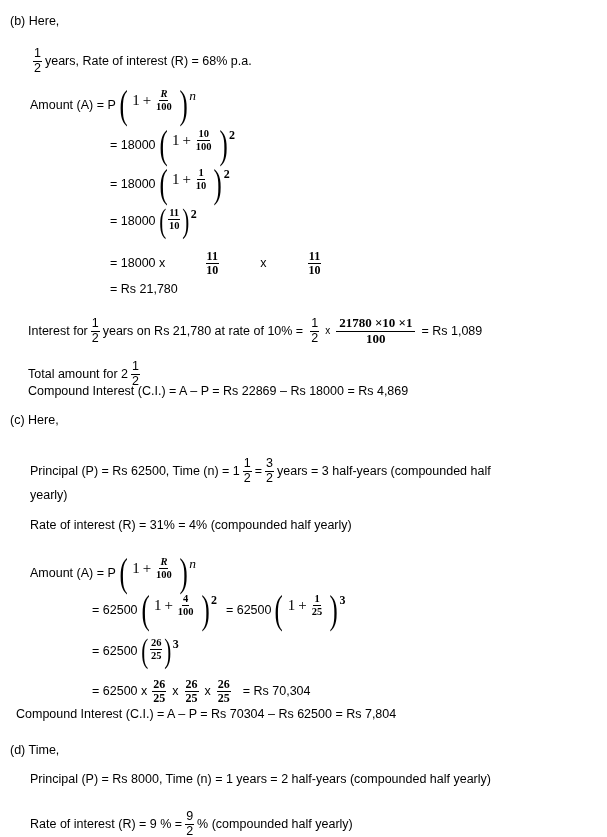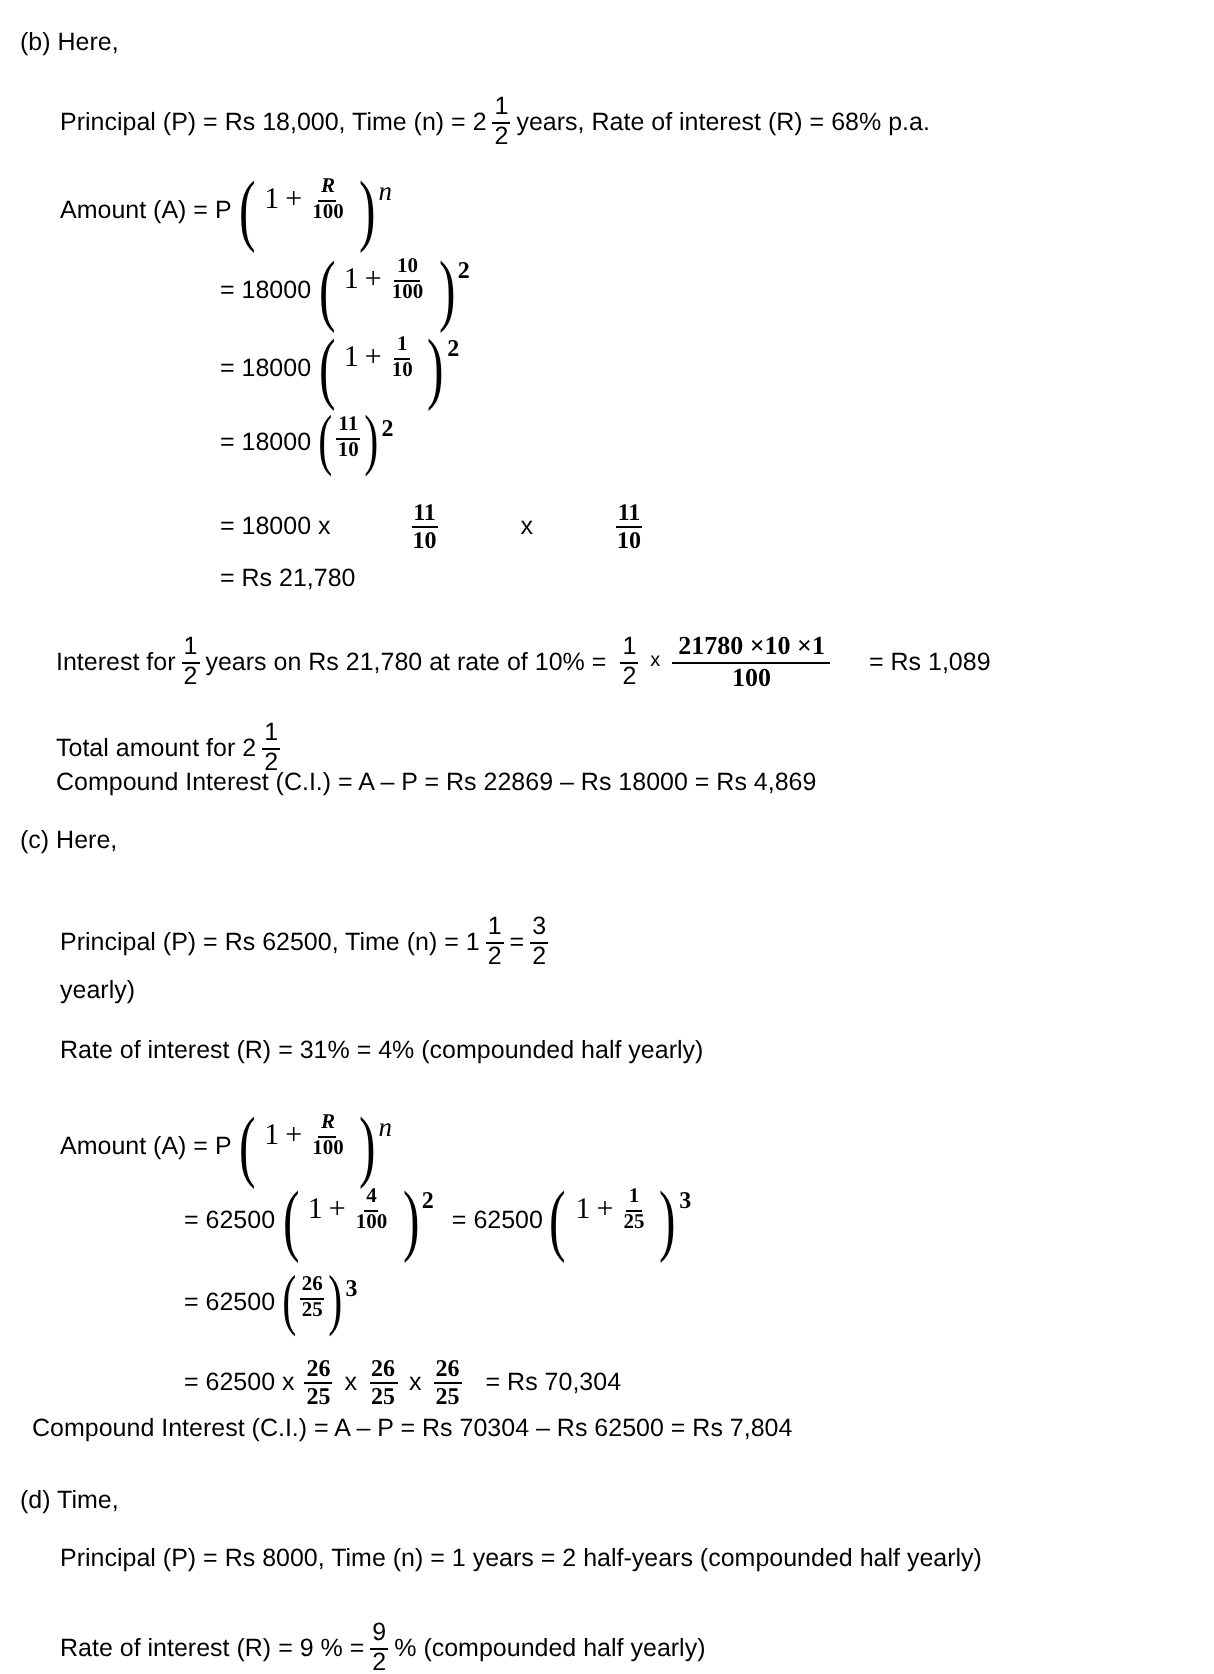--- a/index.html
+++ b/index.html
@@ -135,21 +135,20 @@
 </head>
 <body>
 
 <div class="page">
 
   <div class="line" style="left:10px; top:15px; font-size:12.5px;">
     <span class="txt">(b) Here,</span>
   </div>
 
   <div class="line" style="left:30px; top:47px;">
-    <span class="txt">Principal (P) = Rs 18,000, Time (n) = 2</span>
     <span class="frac">
       <span class="num">1</span>
       <span class="den">2</span>
     </span>
     <span class="txt">years, Rate of interest (R) = 68% p.a.</span>
   </div>
 
   <div class="line" style="left:30px; top:88px;">
     <span class="txt">Amount (A) = P</span>
     <span class="paren-group">
@@ -242,21 +241,21 @@
     <span class="txt">years on Rs 21,780 at rate of 10% =</span>
     <span class="frac" style="margin-left:7px;">
       <span class="num">1</span>
       <span class="den">2</span>
     </span>
     <span class="times" style="font-size:10px;">x</span>
     <span class="frac frac-wide">
       <span class="num">21780 ×10 ×1</span>
       <span class="den">100</span>
     </span>
-    <span class="txt" style="margin-left:16px;">= Rs 1,089</span>
+    <span class="txt" style="margin-left:3px;">= Rs 1,089</span>
   </div>
 
   <div class="line" style="left:28px; top:360px;">
     <span class="txt">Total amount for 2</span>
     <span class="frac">
       <span class="num">1</span>
       <span class="den">2</span>
     </span>
   </div>
 
@@ -272,20 +271,21 @@
     <span class="txt">Principal (P) = Rs 62500, Time (n) = 1</span>
     <span class="frac">
       <span class="num">1</span>
       <span class="den">2</span>
     </span>
     <span class="txt">=</span>
     <span class="frac">
       <span class="num">3</span>
       <span class="den">2</span>
     </span>
+    <span class="txt">years = 3 half-years (compounded half</span>
   </div>
 
   <div class="line" style="left:30px; top:489px;">
     <span class="txt">yearly)</span>
   </div>
 
   <div class="line" style="left:30px; top:519px;">
     <span class="txt">Rate of interest (R) = 31% = 4% (compounded half yearly)</span>
   </div>
 

